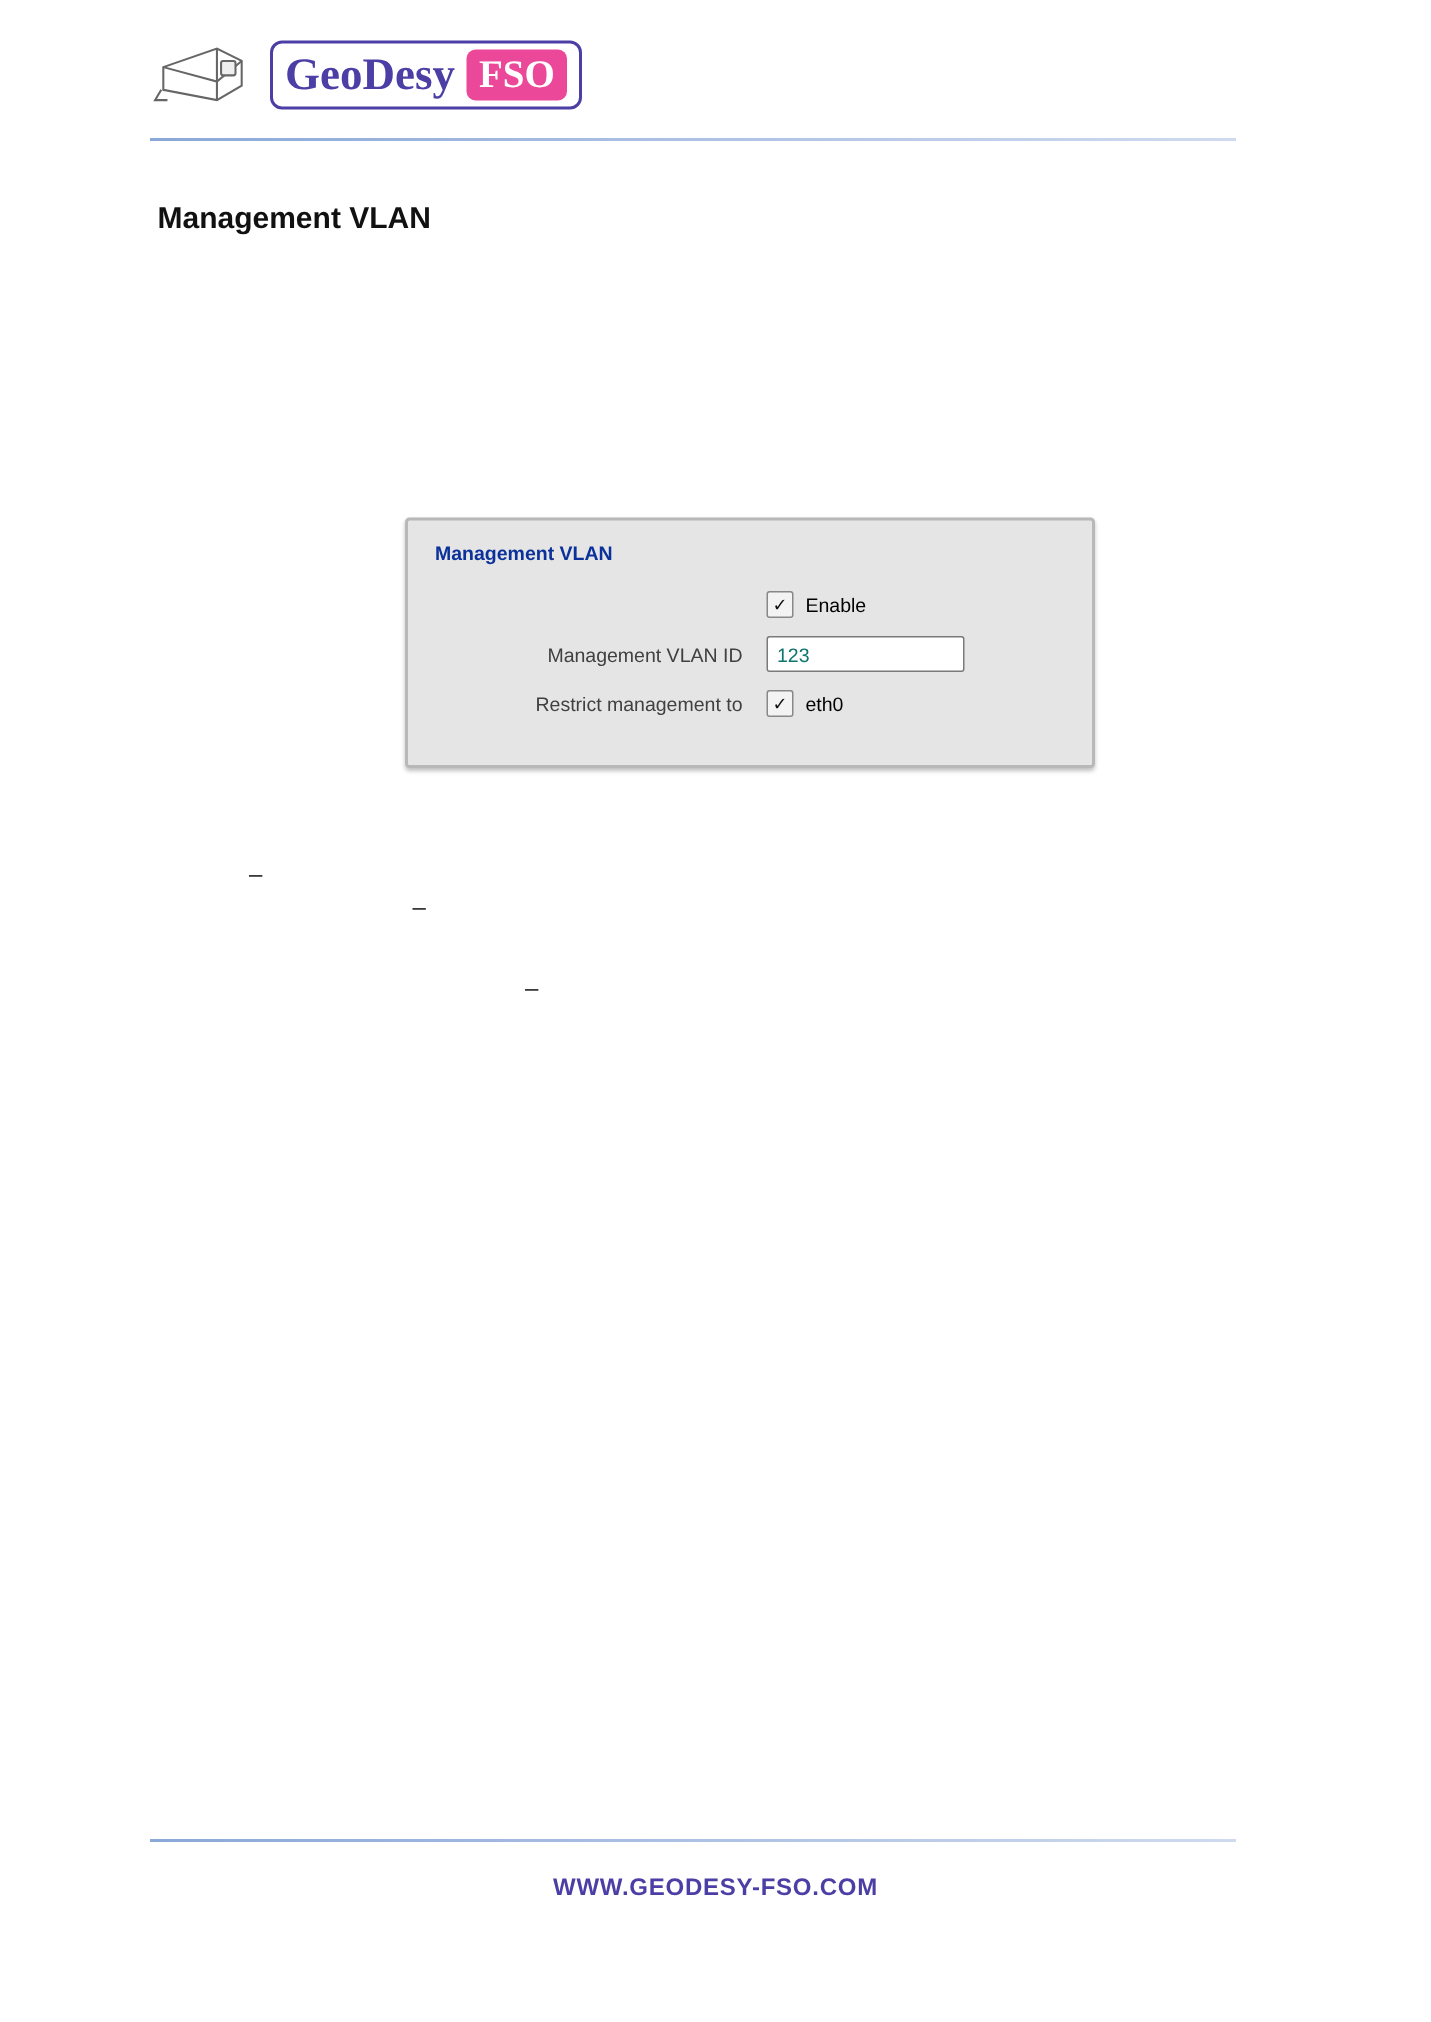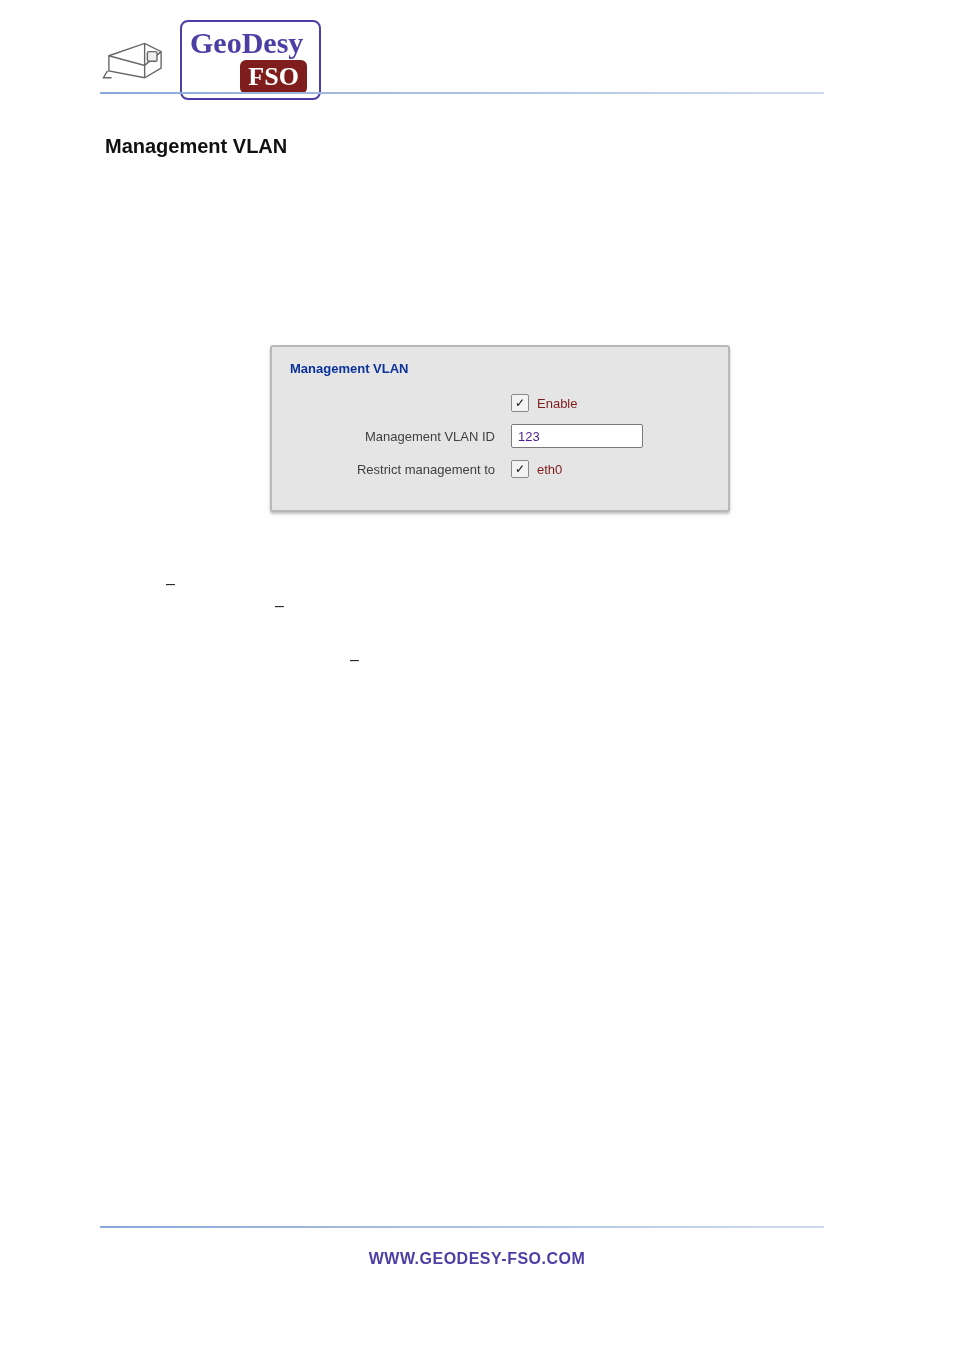--- a/index.html
+++ b/index.html
@@ -23,38 +23,36 @@
     width: 70px;
     height: 55px;
   }
   .logo-badge {
     display: inline-flex;
     align-items: center;
     border: 2px solid #4B3FA6;
     border-radius: 8px;
     padding: 4px 8px;
     background: #ffffff;
-    flex-direction: column;
   }
   .logo-text-1 {
     font-family: Georgia, 'Times New Roman', serif;
     font-size: 30px;
     font-weight: bold;
     color: #4B3FA6;
     margin-right: 8px;
   }
   .logo-text-2 {
-    background: #7f1d1d;
+    background: #ec4899;
     color: #ffffff;
     font-family: Georgia, 'Times New Roman', serif;
     font-size: 26px;
     font-weight: bold;
     border-radius: 6px;
     padding: 2px 8px;
-    margin-left: 46px;
   }
   .header-rule {
     position: absolute;
     top: 92px;
     left: 100px;
     right: 130px;
     height: 2px;
     background: linear-gradient(to right, #8aa8d8, #cfdaef);
   }
   .section-title {
@@ -106,29 +104,29 @@
     border: 1px solid #888;
     border-radius: 2px;
     display: inline-flex;
     align-items: center;
     justify-content: center;
     font-size: 12px;
     color: #111;
   }
   .cbox-label {
     font-size: 13px;
-    color: #7f1d1d;
+    color: #000000;
   }
   .text-input {
     width: 118px;
     height: 22px;
     background: #ffffff;
     border: 1px solid #7a7a7a;
     font-size: 13px;
-    color: #4c1d95;
+    color: #0f766e;
     padding: 0 6px;
     border-radius: 2px;
   }
   .dash-1 {
     position: absolute;
     top: 575px;
     left: 166px;
     font-size: 16px;
     color: #222;
   }

